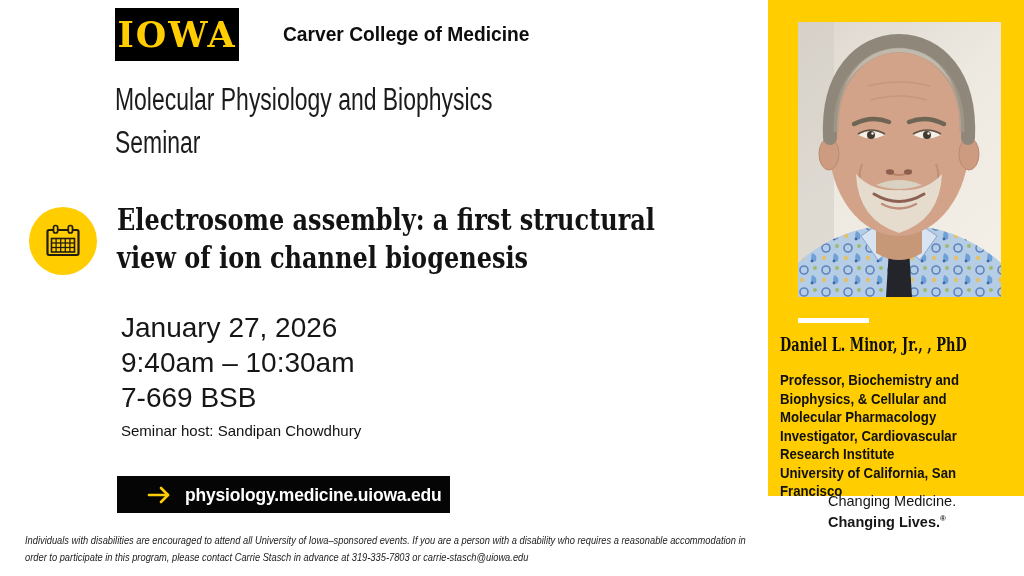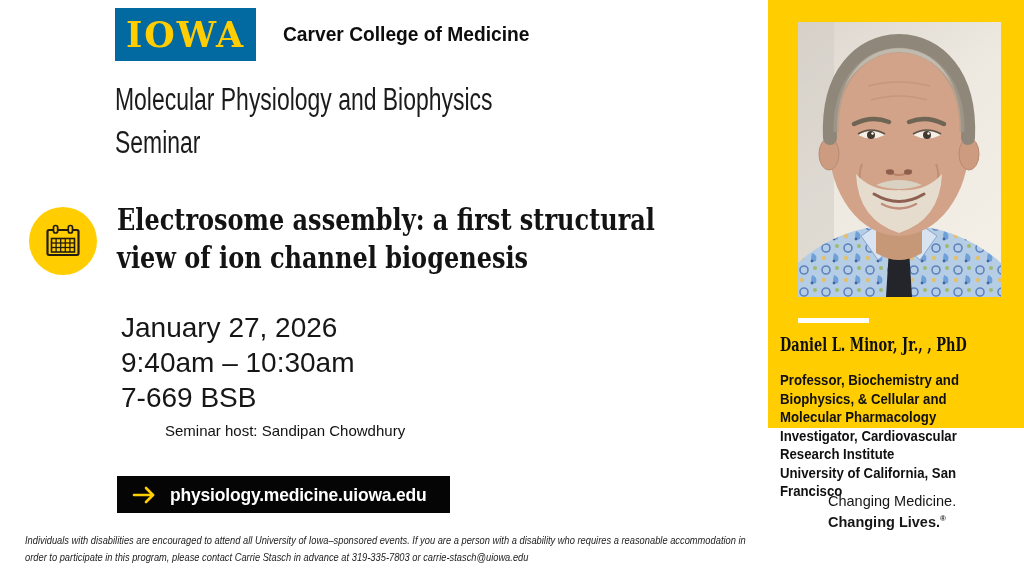--- a/index.html
+++ b/index.html
@@ -1,22 +1,22 @@
 <!DOCTYPE html>
 <html><head>
 <meta charset="utf-8">
 <style>
   * { margin: 0; padding: 0; box-sizing: border-box; }
   html, body { width: 1024px; height: 576px; background: #ffffff; overflow: hidden; }
   body { position: relative; font-family: "Liberation Sans", sans-serif; }
 
   
   .logo-box {
-    position: absolute; left: 115px; top: 8px; width: 141px; height: 53px;
-    background: #0369a1; display: flex; align-items: center; justify-content: center; text-align: center;
+    position: absolute; left: 115px; top: 8px; width: 124px; height: 53px;
+    background: #000000; display: flex; align-items: center; justify-content: center; text-align: center;
   }
   .logo-text {
     font-family: "DejaVu Serif", serif; font-weight: bold; font-size: 35px;
     color: #FFCD00; letter-spacing: 2px; line-height: 1;
   }
   .college-name {
     position: absolute; left: 283px; top: 23px;
     font-weight: bold; font-size: 20px; color: #0d0d0d; white-space: nowrap;
     transform: scaleX(0.96); transform-origin: left center;
   }
@@ -29,42 +29,42 @@
   .calendar-badge { position: absolute; left: 29px; top: 207px; width: 68px; height: 68px; }
 
   .talk-title {
     position: absolute; left: 117px; top: 201px; color: #131313;
     font-family: "DejaVu Serif", serif; font-weight: bold; font-size: 30px; line-height: 38px;
   }
   .talk-title .line { white-space: nowrap; transform: scaleX(0.80); transform-origin: left center; }
 
   .details { position: absolute; left: 121px; top: 310px; color: #161616; }
   .details .detail-line { font-size: 28px; line-height: 35px; white-space: nowrap; }
-  .details .host-line { font-size: 15px; line-height: 20px; margin-top: 6px; white-space: nowrap; color: #111; margin-left: 44px; }
+  .details .host-line { font-size: 15px; line-height: 20px; margin-top: 6px; white-space: nowrap; color: #111; }
 
   .url-button {
     position: absolute; left: 117px; top: 476px; width: 333px; height: 37px;
-    background: #050505; display: flex; align-items: center; padding-left: 15px;
+    background: #050505; display: flex; align-items: center; padding-left: 30px;
     cursor: pointer; border: none;
   }
   .url-button .arrow { width: 26px; height: 18px; flex: 0 0 auto; margin-right: 12px; }
   .url-button .btn-label {
     color: #ffffff; font-weight: bold; font-size: 19px; white-space: nowrap;
     transform: scaleX(0.92); transform-origin: left center; letter-spacing: -0.2px;
   }
 
   .disclaimer {
     position: absolute; left: 25px; top: 532px; width: 905px;
     font-style: italic; font-size: 11.5px; line-height: 16.5px; color: #1c1c1c;
     transform: scaleX(0.81); transform-origin: left top;
   }
 
   
   .sidebar {
-    position: absolute; right: 0; top: 0; width: 256px; height: 428px; background: #FFCD00;
+    position: absolute; right: 0; top: 0; width: 256px; height: 496px; background: #FFCD00;
   }
   .speaker-photo { position: absolute; left: 30px; top: 22px; width: 203px; height: 275px; }
   .accent-rule { position: absolute; left: 30px; top: 318px; width: 71px; height: 5px; background: #ffffff; }
   .speaker-name {
     position: absolute; left: 12px; top: 334px; color: #0f0f0f;
     font-family: "DejaVu Serif", serif; font-weight: bold; font-size: 18px; white-space: nowrap;
     transform: scaleX(0.72); transform-origin: left center;
   }
   .speaker-titles {
     position: absolute; left: 12px; top: 371px; width: 232px; color: #101010;

